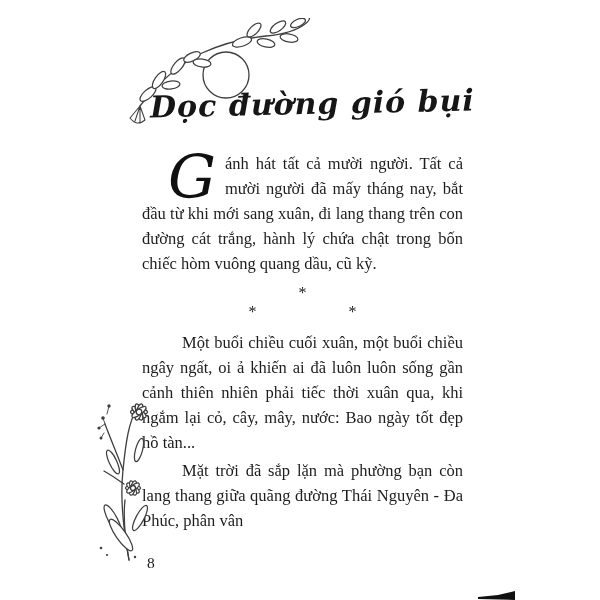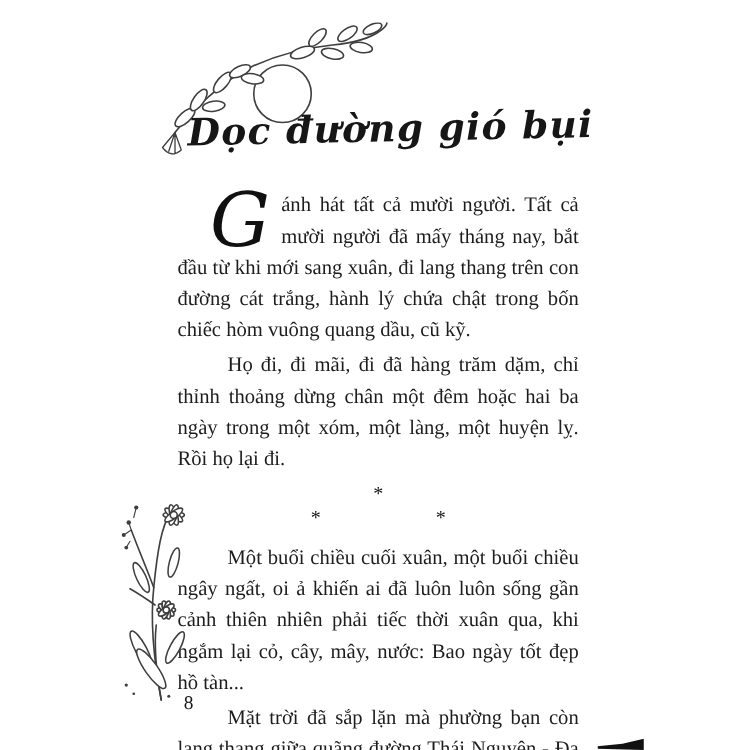--- a/index.html
+++ b/index.html
@@ -100,21 +100,20 @@
     </g>
     <g>
       <path class="stroke" style="stroke-width:1.05" d="M14,88 L4,100 M14,88 L9,103 M14,88 L14,105 M14,88 L19,102 M4,100 Q11,109 19,102"></path>
     </g>
   </svg>
 
   <h1 class="chapter-title">Dọc đường gió bụi</h1>
 
   <article class="body-text">
     <p><span class="dropcap">G</span><span>ánh hát tất cả mười người. Tất cả mười người đã mấy tháng nay, bắt đầu từ khi mới sang xuân, đi lang thang trên con đường cát trắng, hành lý chứa chật trong bốn chiếc hòm vuông quang dầu, cũ kỹ.</span></p>
-    <p class="para-indent">Họ đi, đi mãi, đi đã hàng trăm dặm, chỉ thỉnh thoảng dừng chân một đêm hoặc hai ba ngày trong một xóm, một làng, một huyện lỵ. Rồi họ lại đi.</p>
     <div class="separator">
       <span>*</span>
       <span class="sep-row2">
         <span>*</span>
         <span>*</span>
       </span>
     </div>
     <p class="para-indent">Một buổi chiều cuối xuân, một buổi chiều ngây ngất, oi ả khiến ai đã luôn luôn sống gần cảnh thiên nhiên phải tiếc thời xuân qua, khi ngắm lại cỏ, cây, mây, nước: Bao ngày tốt đẹp hồ tàn...</p>
     <p class="para-indent">Mặt trời đã sắp lặn mà phường bạn còn lang thang giữa quãng đường Thái Nguyên - Đa Phúc, phân vân</p>
   </article>

